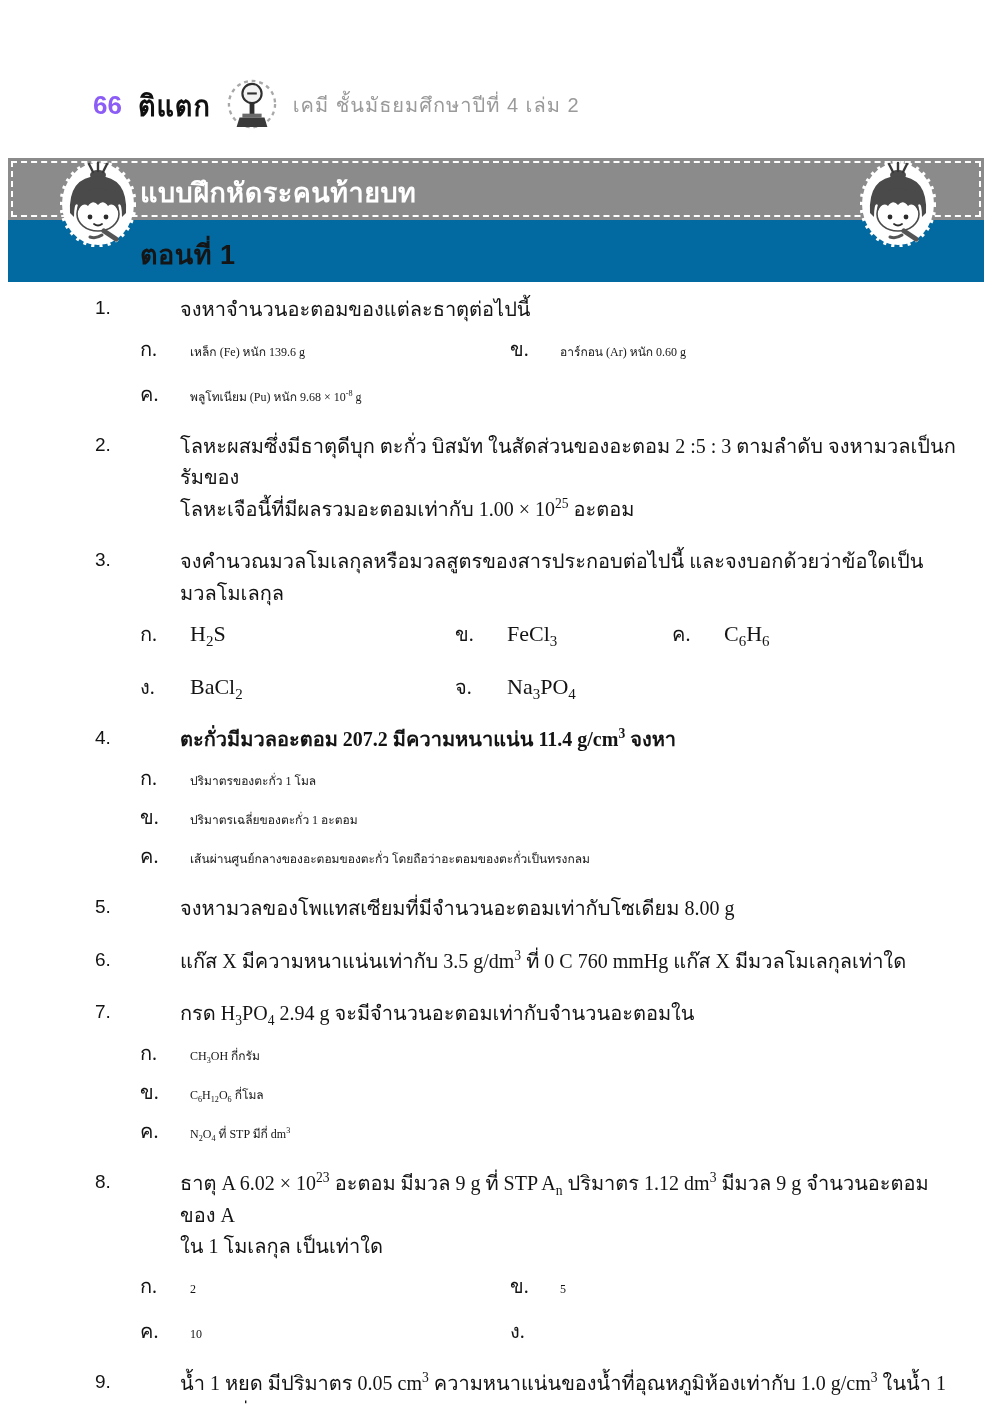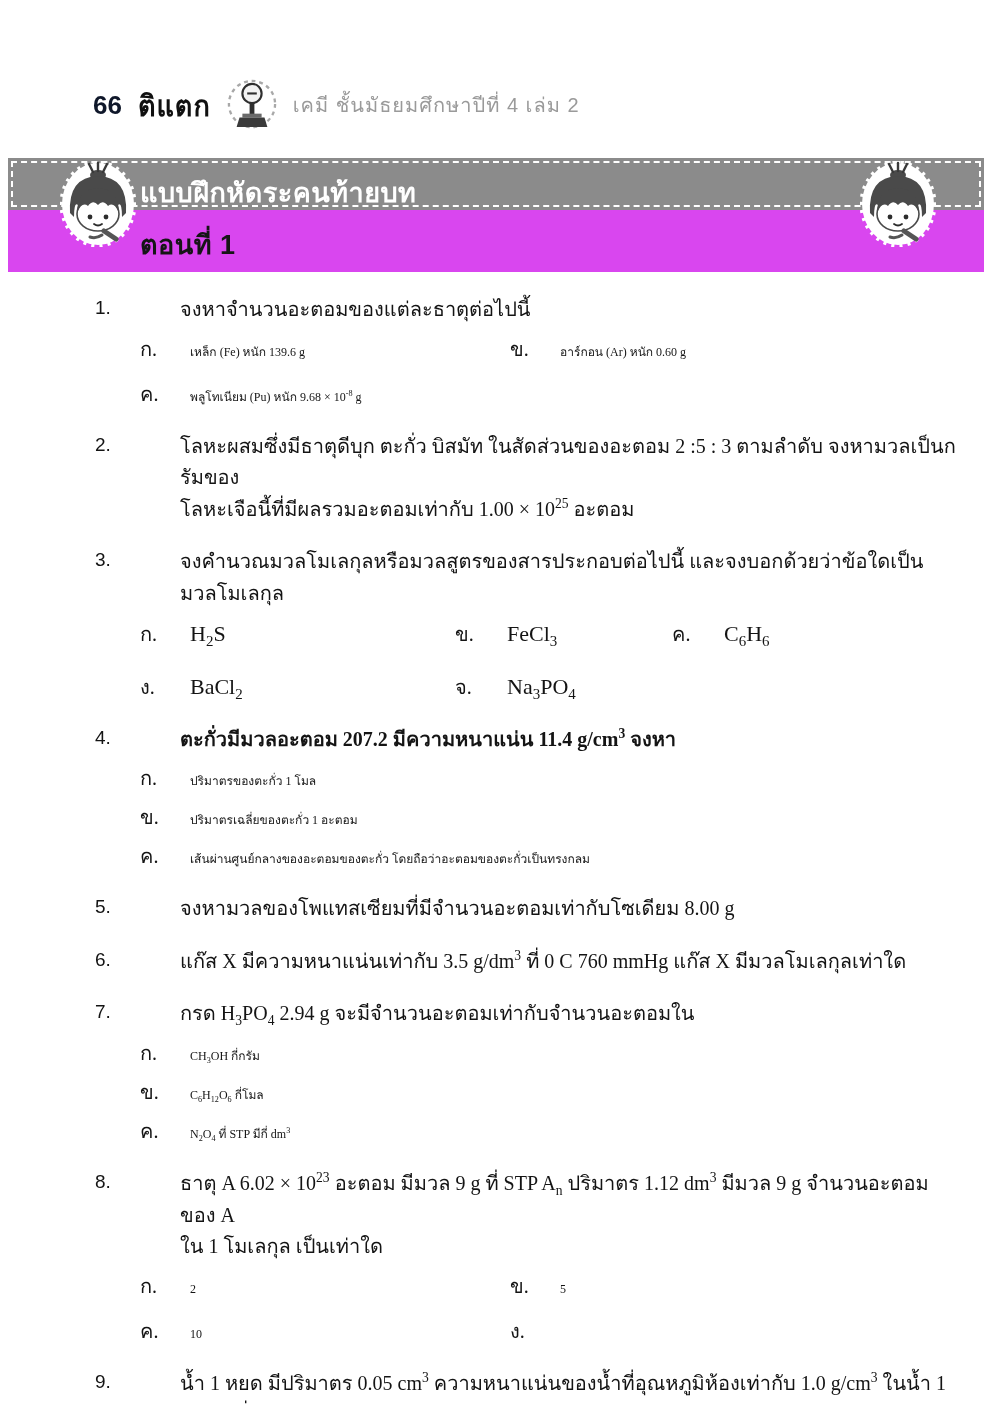--- a/index.html
+++ b/index.html
@@ -2,33 +2,33 @@
 <html><head>
 <meta charset="utf-8">
 <style>
   html,body{margin:0;padding:0;background:#ffffff;}
   body{
     width:992px;height:1404px;position:relative;overflow:hidden;
     font-family:"Liberation Sans", sans-serif;color:#141414;
   }
   
   .header{position:absolute;top:78px;left:93px;right:40px;height:54px;display:flex;align-items:center;gap:16px;}
-  .page-number{font-size:26px;font-weight:600;color:#0f172a;}
+  .page-number{font-size:26px;font-weight:600;color:#8b5cf6;}
   .brand-text{font-size:27px;font-weight:800;letter-spacing:1px;color:#101010;transform:scaleY(1.08);}
   .brand-icon{width:50px;height:54px;flex:0 0 auto;}
   .subject-line{font-size:20px;color:#9a9a9a;letter-spacing:1px;}
   
   .banner{position:absolute;left:8px;right:8px;top:158px;}
-  .banner-gray{height:52px;background:#8b8b8b;position:relative;}
+  .banner-gray{height:62px;background:#8b8b8b;position:relative;}
   .banner-gray::after{content:"";position:absolute;inset:3px;border:2px dashed #ffffff;pointer-events:none;}
   .banner-title{position:absolute;left:132px;top:13px;color:#ffffff;font-size:27px;font-weight:800;letter-spacing:.5px;z-index:3;}
   .char{position:absolute;top:3px;width:76px;height:86px;z-index:2;}
   .char.left{left:52px;}
   .char.right{right:48px;}
-  .section-band{height:62px;background:#d946ef;position:relative;}
+  .section-band{height:62px;background:#0369a1;position:relative;}
   .section-title{position:absolute;left:132px;top:13px;font-size:27px;font-weight:800;color:#151515;letter-spacing:.5px;}
   
   .questions{position:absolute;top:294px;left:95px;right:34px;}
   .question{display:flex;margin-bottom:21px;}
   .q-num{width:45px;flex:0 0 45px;font-size:19px;font-weight:500;padding-top:3px;}
   .q-body{flex:1;min-width:0;}
   .q-line{font-size:20px;line-height:1.58;font-family:"Liberation Serif","DejaVu Serif",serif;margin-left:40px;}
   .q-line.bold{font-weight:700;}
   .opts{display:grid;margin-top:7px;align-items:baseline;}
   .opts.two-col{grid-template-columns:50px 320px 50px 1fr;row-gap:13px;}

